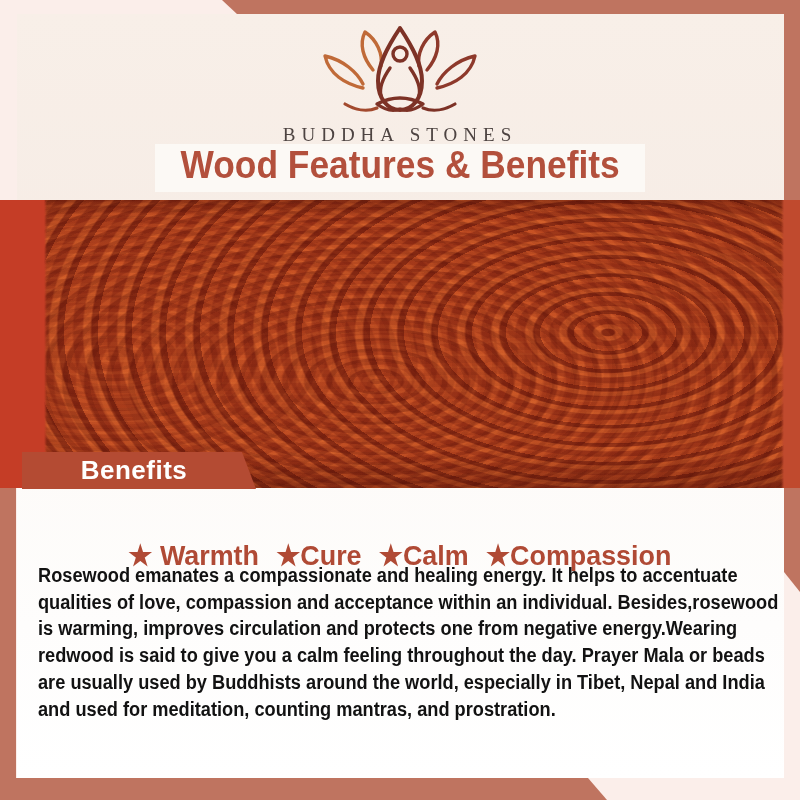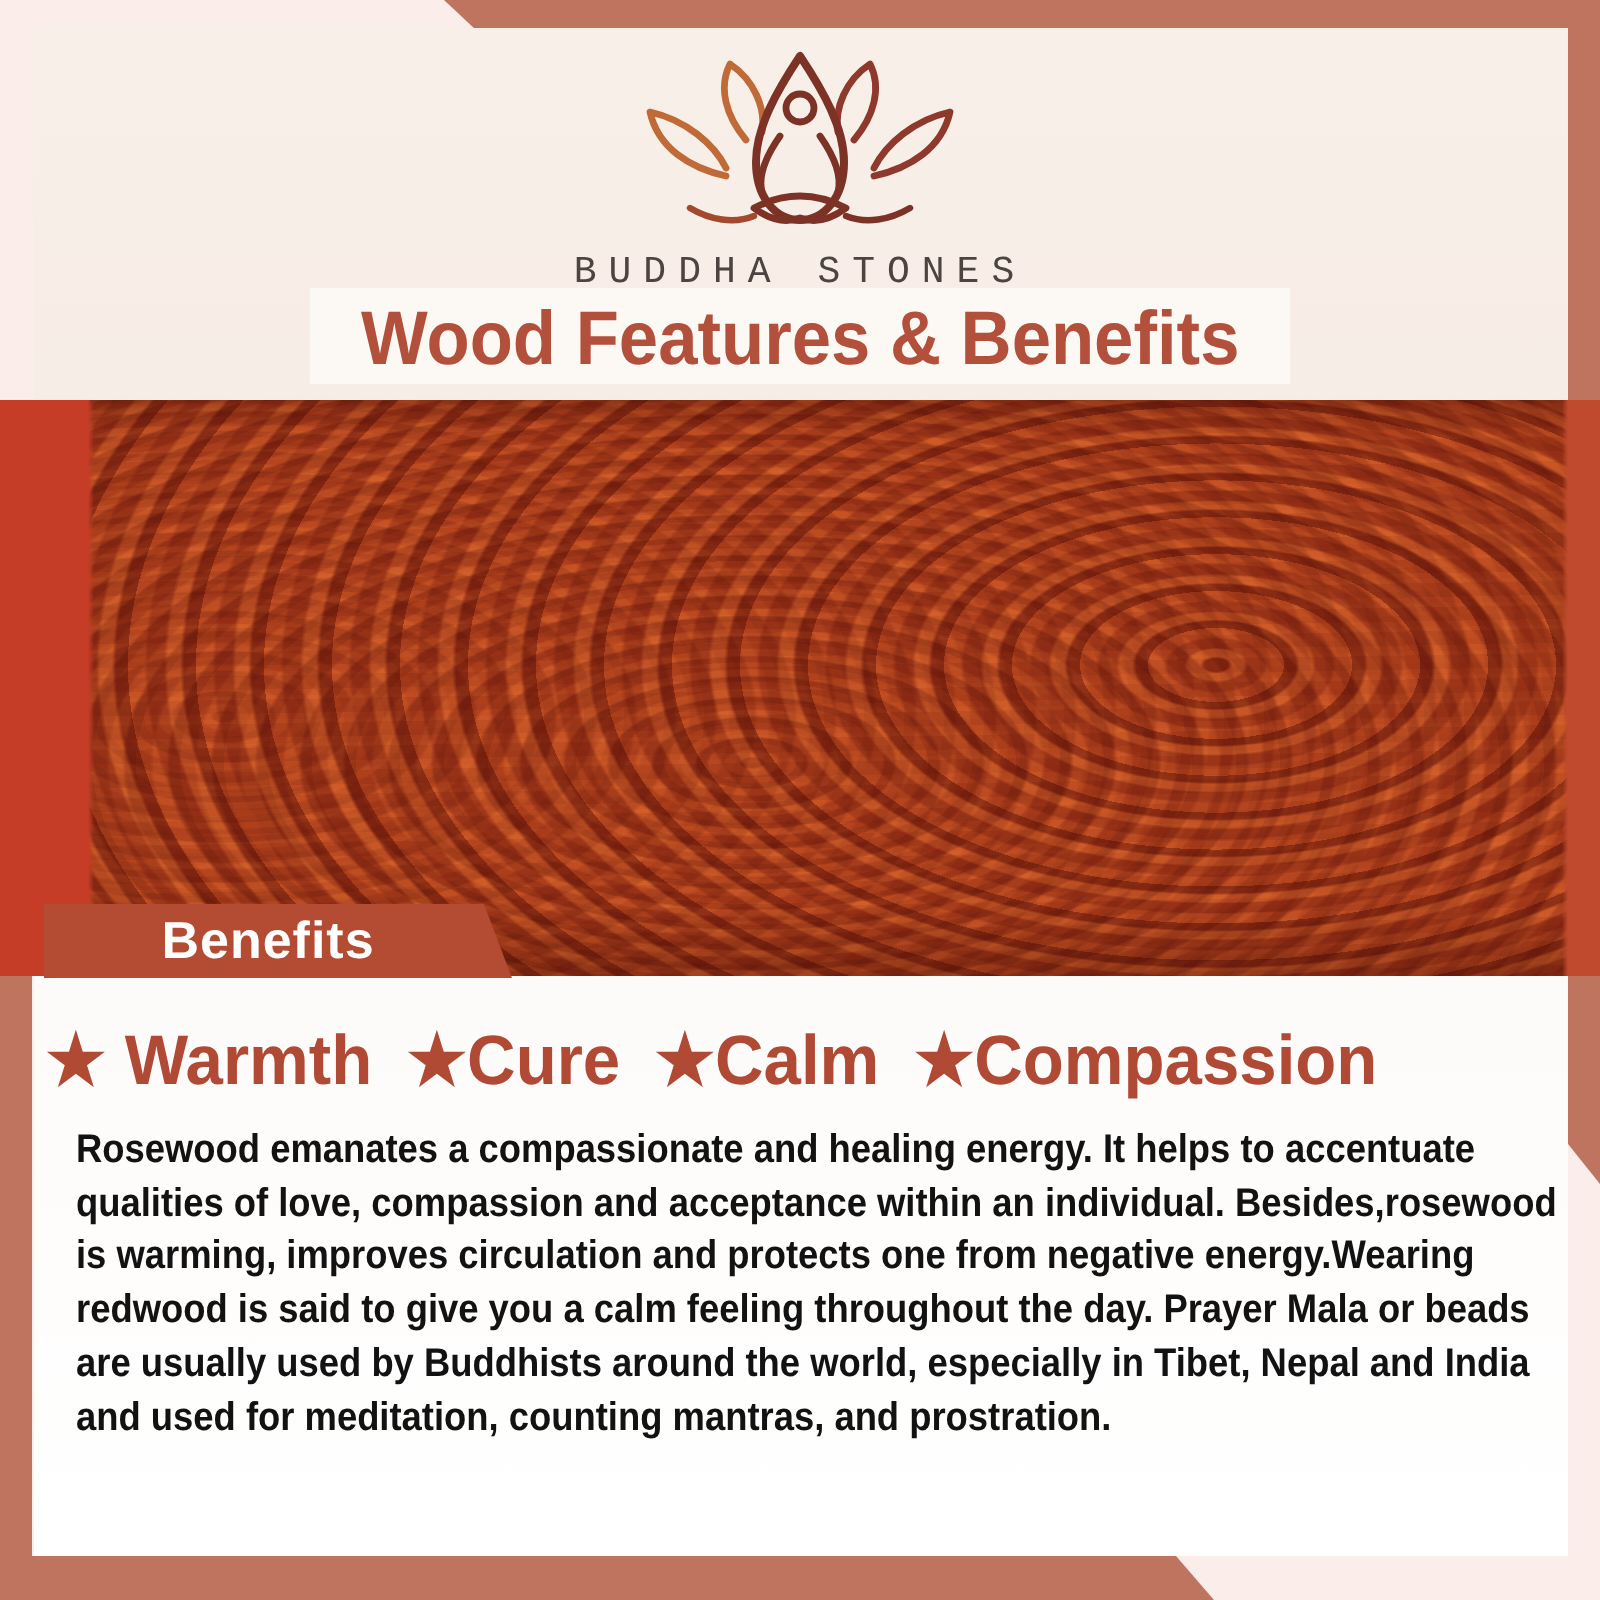--- a/index.html
+++ b/index.html
@@ -11,27 +11,27 @@
   
   .frame{position:absolute;inset:0;width:800px;height:800px;z-index:1;}
   
   .panel{
     position:absolute;left:17px;top:14px;right:16px;bottom:22px;z-index:2;
     background:linear-gradient(180deg,#f8efe8 0%,#f6ece5 38%,#fdfbf9 60%,#ffffff 100%);
   }
   
   .logo-wrap{position:absolute;top:24px;left:0;right:0;text-align:center;z-index:3;}
   .brand{
-    margin-top:4px;font-family:Liberation Mono, monospace;
+    margin-top:4px;font-family:Liberation Serif, serif;
     font-size:19px;letter-spacing:6px;color:#4d4341;white-space:nowrap;
   }
   
   .title-strip{
     position:absolute;left:155px;right:155px;top:144px;height:48px;z-index:4;
-    background:#fcf9f5;display:flex;align-items:flex-end;justify-content:center;
+    background:#fcf9f5;display:flex;align-items:flex-start;justify-content:center;
   }
   .title-text{
     color:var(--accent,#b3503c);font-weight:bold;font-size:38px;
     white-space:nowrap;transform:scaleX(.93);
   }
   
   .wood{
     position:absolute;left:0;top:200px;width:800px;height:288px;z-index:5;
     background-color:#a33318;
     background-image:
@@ -46,22 +46,22 @@
   
   .material-bar{
     position:absolute;left:22px;top:452px;width:234px;height:37px;z-index:6;
     background:var(--label_bg,#b44b33);
     clip-path:polygon(0 0,94% 0,100% 100%,0 100%);
     display:flex;align-items:center;justify-content:center;
   }
   .material-text{color:#ffffff;font-weight:bold;font-size:26px;letter-spacing:.5px;padding-right:10px;}
   
   .benefits{
-    position:absolute;top:510px;left:0;right:0;z-index:3;text-align:left;
-    color:var(--star_red,#b04a35);font-weight:bold;font-size:35px;white-space:nowrap;
+    position:absolute;top:539px;left:0;right:0;z-index:3;text-align:center;
+    color:var(--star_red,#b04a35);font-weight:bold;font-size:28px;white-space:nowrap;
   }
   .benefits-inner{display:inline-block;transform:scaleX(.96);}
   .benefit-item{display:inline-block;margin:0 9px;}
   
   .description{position:absolute;left:38px;top:562px;z-index:3;}
   .desc-line{
     color:#121212;font-weight:bold;font-size:20px;line-height:26.7px;
     white-space:nowrap;transform:scaleX(.91);transform-origin:0 50%;
   }
 </style>

